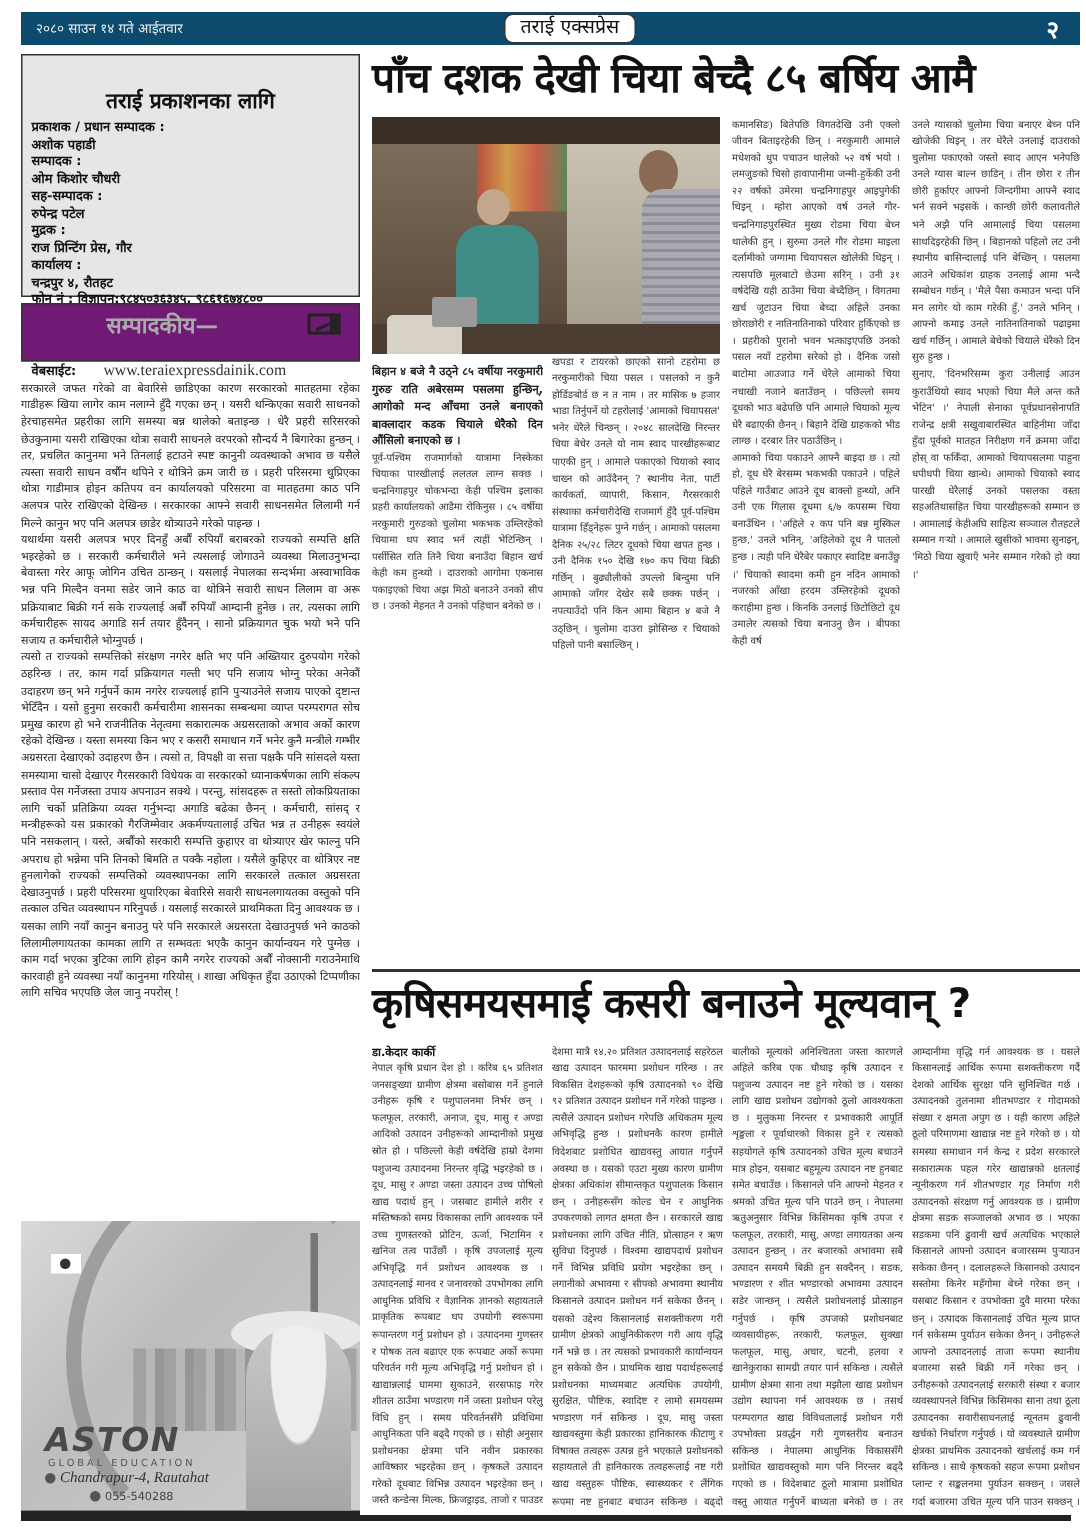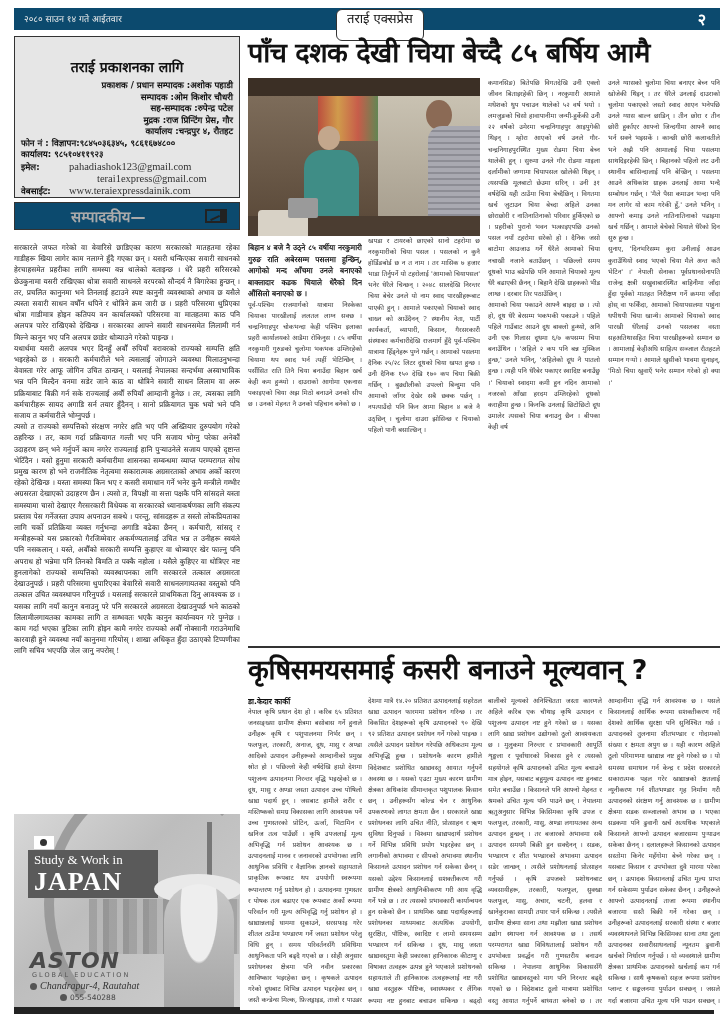--- a/index.html
+++ b/index.html
@@ -1,36 +1,36 @@
 <!DOCTYPE html>
 <html><head>
   <meta charset="utf-8">
   <style>
     * { box-sizing: border-box; margin: 0; padding: 0; }
     html, body { width: 724px; height: 1024px; background: #fff; overflow: hidden; }
     body { font-family: "DejaVu Sans", sans-serif; color: #111; position: relative; }
 
     .masthead { position: absolute; left: 14px; top: 8px; width: 706px; height: 22px; background: #0c4a6e; color: #eee; }
     .masthead .date { position: absolute; left: 10px; top: 4px; font-size: 9px; }
-    .masthead .paper { position: absolute; left: 322px; top: 1px; height: 32px; padding: 0 10px; background: #fff; color: #111; border: 1px solid #333; border-radius: 6px; font-size: 13px; line-height: 18px; }
+    .masthead .paper { position: absolute; left: 322px; top: 1px; height: 20px; padding: 0 10px; background: #fff; color: #111; border: 1px solid #333; border-radius: 6px; font-size: 13px; line-height: 18px; }
     .masthead .pageno { position: absolute; right: 14px; top: 0px; font-size: 16px; font-weight: bold; color: #fff; }
 
     .left-col { position: absolute; left: 14px; top: 36px; width: 226px; }
     .imprint { border: 1.5px solid #333; background: #e6e6e6; padding: 20px 6px 6px 6px; height: 162px; }
     .imprint h2 { text-align: center; font-size: 14px; font-weight: bold; margin-bottom: 4px; }
-    .imprint .row { display: flex; justify-content: flex-end; font-size: 8.6px; font-weight: bold; line-height: 11.5px; }
+    .imprint .row { display: flex; justify-content: flex-end; font-size: 8.6px; font-weight: bold; line-height: 11.5px; flex-direction: column; }
     .imprint .row .k { white-space: nowrap; }
     .imprint .row .v { white-space: nowrap; }
     .imprint .row.full { display: block; }
     .imprint .email-row { display: flex; font-size: 9px; line-height: 12px; }
     .imprint .email-row .k { font-weight: bold; width: 48px; font-size: 8.6px; }
     .imprint .email-row .v { font-family: "Liberation Serif", serif; font-size: 10.5px; color: #333; }
     .imprint .email-row.indent .v { padding-left: 28px; }
 
-    .editorial-tag { margin-top: 4px; border: 1.5px solid #333; height: 28px; position: relative; background: #0c4a6e; }
+    .editorial-tag { margin-top: 4px; border: 1.5px solid #333; height: 39px; position: relative; background: #701a75; }
     .editorial-tag .lbl { position: absolute; left: 56px; top: 3px; font-size: 15px; font-weight: bold; color: #aaa; }
     .editorial-tag .pen { position: absolute; right: 12px; top: 6px; width: 22px; height: 14px; border: 2px solid #222; }
     .editorial-tag .pen::after { content: ""; position: absolute; right: 0; top: 0; width: 5px; height: 10px; background: #222; }
     .editorial-tag .pen::before { content: ""; position: absolute; left: 3px; top: 6px; width: 10px; height: 1.5px; background: #222; transform: rotate(-25deg); }
 
     .ed-title { text-align: center; font-size: 22px; font-weight: 900; letter-spacing: -0.5px; margin-top: 6px; line-height: 28px; }
     .ed-body { font-family: "DejaVu Serif", serif; font-size: 7.3px; line-height: 11.2px; text-align: justify; color: #222; margin-top: 12px; }
     .ed-body p { margin: 0; }
 
     .ad { position: absolute; left: 14px; top: 814px; width: 226px; height: 196px; background: linear-gradient(135deg, #d9d9d9 0%, #bdbdbd 40%, #cfcfcf 100%); overflow: hidden; border-bottom: 3px solid #222; }
@@ -143,24 +143,20 @@
     <p>यथार्थमा यसरी अलपत्र भएर दिनहुँ अर्बौं रुपियाँ बराबरको राज्यको सम्पत्ति क्षति भइरहेको छ । सरकारी कर्मचारीले भने त्यसलाई जोगाउने व्यवस्था मिलाउनुभन्दा बेवास्ता गरेर आफू जोगिन उचित ठान्छन् । यसलाई नेपालका सन्दर्भमा अस्वाभाविक भन्न पनि मिल्दैन वनमा सडेर जाने काठ वा थोत्रिने सवारी साधन लिलाम वा अरू प्रक्रियाबाट बिक्री गर्न सके राज्यलाई अर्बौं रुपियाँ आम्दानी हुनेछ । तर, त्यसका लागि कर्मचारीहरू सायद अगाडि सर्न तयार हुँदैनन् । सानो प्रक्रियागत चुक भयो भने पनि सजाय त कर्मचारीले भोग्नुपर्छ ।</p>
     <p>त्यसो त राज्यको सम्पत्तिको संरक्षण नगरेर क्षति भए पनि अख्तियार दुरुपयोग गरेको ठहरिन्छ । तर, काम गर्दा प्रक्रियागत गल्ती भए पनि सजाय भोग्नु परेका अनेकौं उदाहरण छन् भने गर्नुपर्ने काम नगरेर राज्यलाई हानि पुर्‍याउनेले सजाय पाएको दृष्टान्त भेटिँदैन । यसो हुनुमा सरकारी कर्मचारीमा शासनका सम्बन्धमा व्याप्त परम्परागत सोच प्रमुख कारण हो भने राजनीतिक नेतृत्वमा सकारात्मक अग्रसरताको अभाव अर्को कारण रहेको देखिन्छ । यस्ता समस्या किन भए र कसरी समाधान गर्ने भनेर कुनै मन्त्रीले गम्भीर अग्रसरता देखाएको उदाहरण छैन । त्यसो त, विपक्षी वा सत्ता पक्षकै पनि सांसदले यस्ता समस्यामा चासो देखाएर गैरसरकारी विधेयक वा सरकारको ध्यानाकर्षणका लागि संकल्प प्रस्ताव पेस गर्नेजस्ता उपाय अपनाउन सक्थे । परन्तु, सांसदहरू त सस्तो लोकप्रियताका लागि चर्को प्रतिक्रिया व्यक्त गर्नुभन्दा अगाडि बढेका छैनन् । कर्मचारी, सांसद् र मन्त्रीहरूको यस प्रकारको गैरजिम्मेवार अकर्मण्यतालाई उचित भन्न त उनीहरू स्वयंले पनि नसकलान् । यस्ते, अर्बौंको सरकारी सम्पत्ति कुहाएर वा थोत्र्याएर खेर फाल्नु पनि अपराध हो भन्नेमा पनि तिनको बिमति त पक्कै नहोला । यसैले कुहिएर वा थोत्रिएर नष्ट हुनलागेको राज्यको सम्पत्तिको व्यवस्थापनका लागि सरकारले तत्काल अग्रसरता देखाउनुपर्छ । प्रहरी परिसरमा थुपारिएका बेवारिसे सवारी साधनलगायतका वस्तुको पनि तत्काल उचित व्यवस्थापन गरिनुपर्छ । यसलाई सरकारले प्राथमिकता दिनु आवश्यक छ ।यसका लागि नयाँ कानुन बनाउनु परे पनि सरकारले अग्रसरता देखाउनुपर्छ भने काठको लिलामीलगायतका कामका लागि त सम्भवतः भएकै कानुन कार्यान्वयन गरे पुग्नेछ । काम गर्दा भएका त्रुटिका लागि होइन कामै नगरेर राज्यको अर्बौं नोक्सानी गराउनेमाथि कारवाही हुने व्यवस्था नयाँ कानुनमा गरियोस् । शाखा अधिकृत हुँदा उठाएको टिप्पणीका लागि सचिव भएपछि जेल जानु नपरोस् !</p>
   </div>
 </div>
 
 <div class="ad">
   <div class="swoosh"></div>
   <div class="skyline"></div>
   <div class="tower"></div>
   <div class="flag"></div>
-  <div class="banner">
-    <span class="s1">Study &amp; Work in</span>
-    <span class="s2">JAPAN</span>
-  </div>
   <div class="hat"></div>
   <div class="girl"></div>
   <div class="brand">ASTON</div>
   <div class="brand-sub">GLOBAL EDUCATION</div>
   <div class="addr"><span class="ic"></span><span>Chandrapur-4, Rautahat</span></div>
   <div class="phone1"><span class="ic"></span><span>055-540288</span></div>
   <div class="phone2"><span class="ic"></span><span>9855022020/9851095424</span></div>
 </div>
 
 <div class="right">

